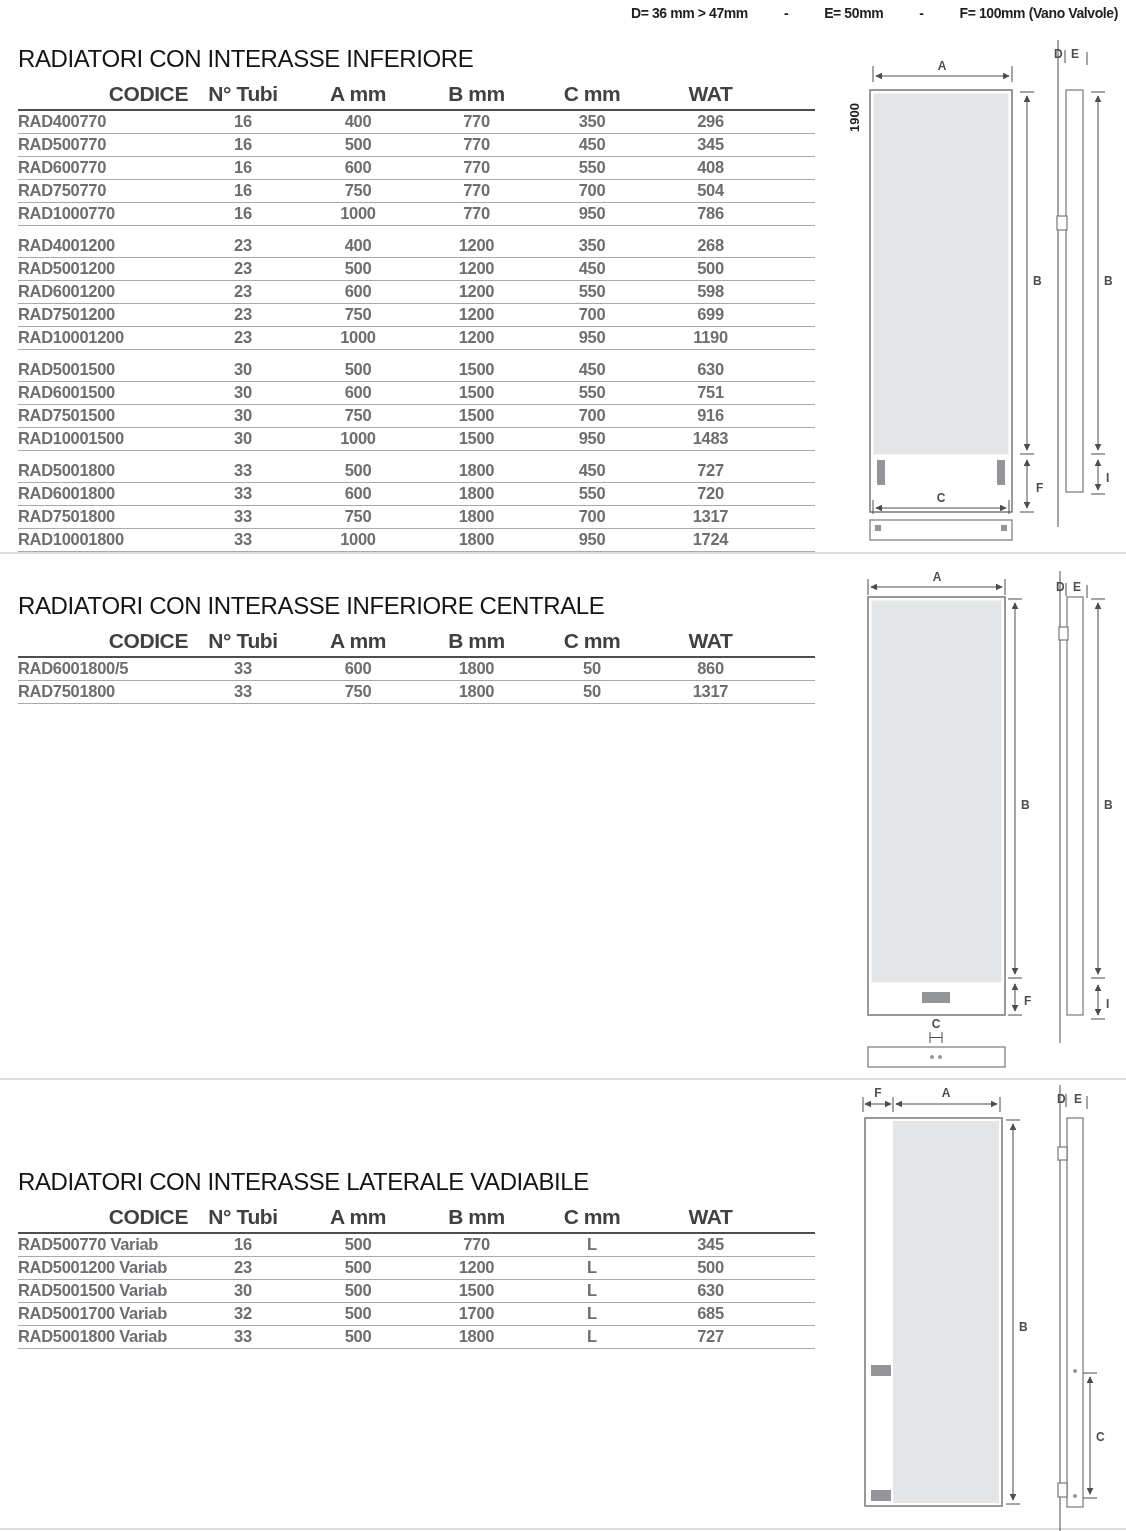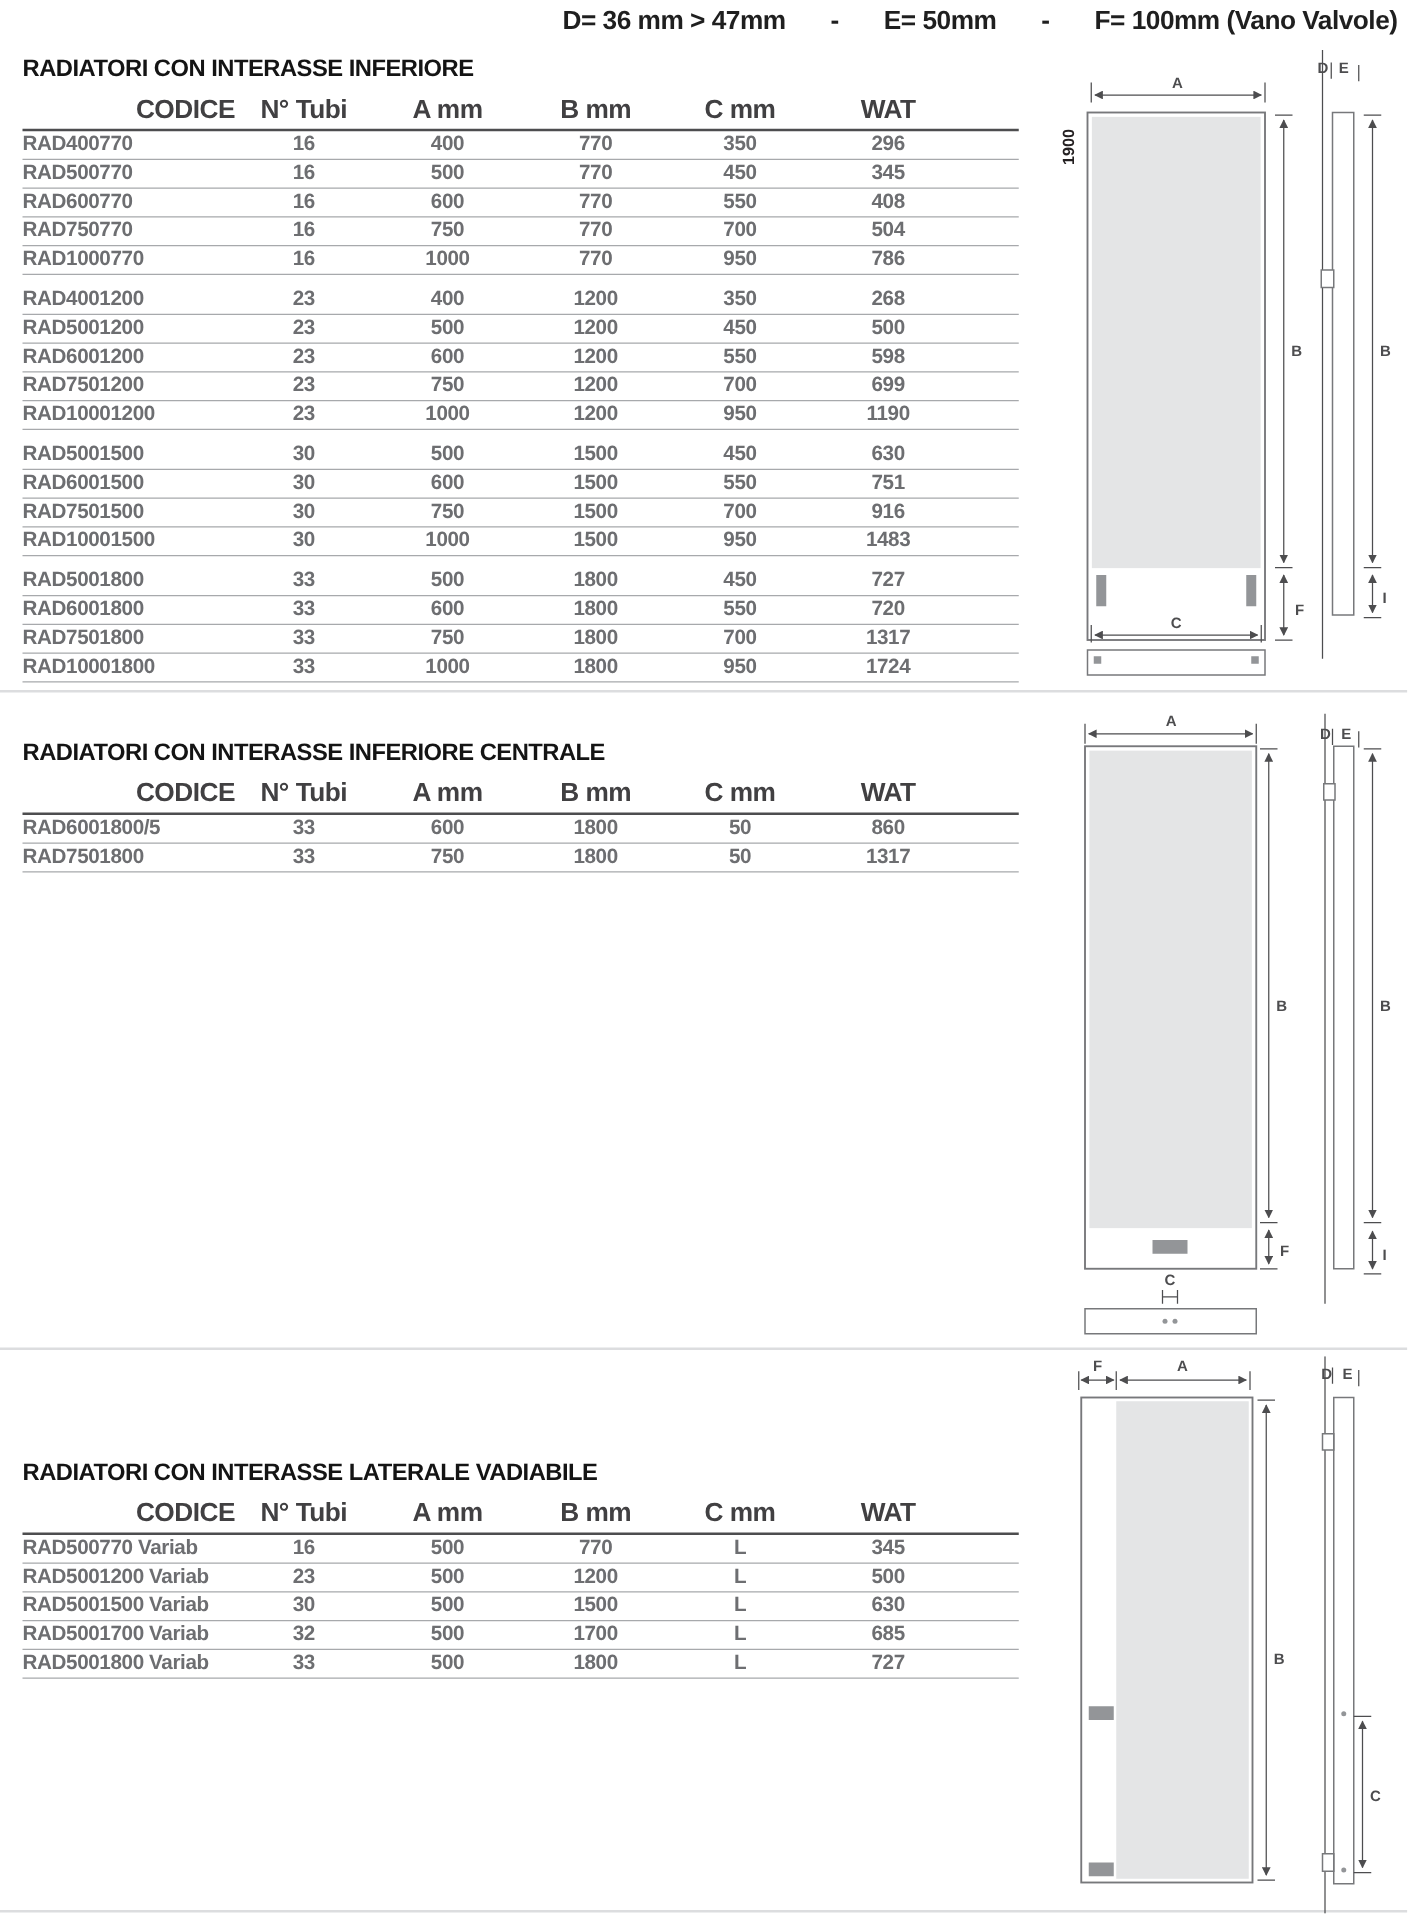--- a/index.html
+++ b/index.html
@@ -2,26 +2,26 @@
 <html><head>
 <meta charset="utf-8">
 <style>
   * { margin:0; padding:0; box-sizing:border-box; }
   html,body { background:#ffffff; }
   body { font-family:"Liberation Sans", sans-serif; }
   .page { position:relative; width:1126px; height:1531px; background:#fff; overflow:hidden; }
 
   
   .top-notes { position:absolute; top:5px; right:8px; display:flex; gap:36px; align-items:center;
-               font-size:21px; font-weight:700; color:#1f1f1f; letter-spacing:-0.4px; }
+               font-size:14px; font-weight:700; color:#1f1f1f; letter-spacing:-0.4px; }
   .top-notes .dash { font-weight:700; }
 
   
   .sec { position:absolute; left:18px; width:797px; }
-  .sec h2 { font-size:19px; font-weight:700; color:#141414; letter-spacing:-0.4px; }
+  .sec h2 { font-size:24px; font-weight:400; color:#141414; letter-spacing:-0.4px; }
   .table { margin-top:9px; width:797px; }
   .thead, .row { display:grid; grid-template-columns:170px 110px 120px 117px 114px 123px; padding-right:43px; }
   .thead { border-bottom:2.5px solid #4d4d4f; padding-bottom:3px; }
   .thead span { font-size:21px; font-weight:700; color:#414042; letter-spacing:-0.4px; text-align:center; }
   .thead .c0 { text-align:right; }
   .group { margin-bottom:9px; }
   .group:last-child { margin-bottom:0; }
   .row { height:23px; line-height:21.5px; border-bottom:1.5px solid #a7a9ac; }
   .row .c { font-size:16.5px; font-weight:700; color:#6d6e71; text-align:center; letter-spacing:-0.3px; }
   .row .c0 { text-align:left; }

